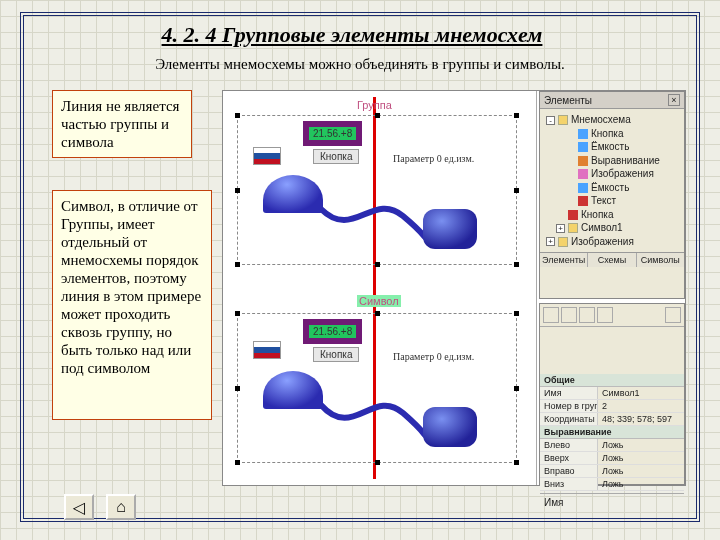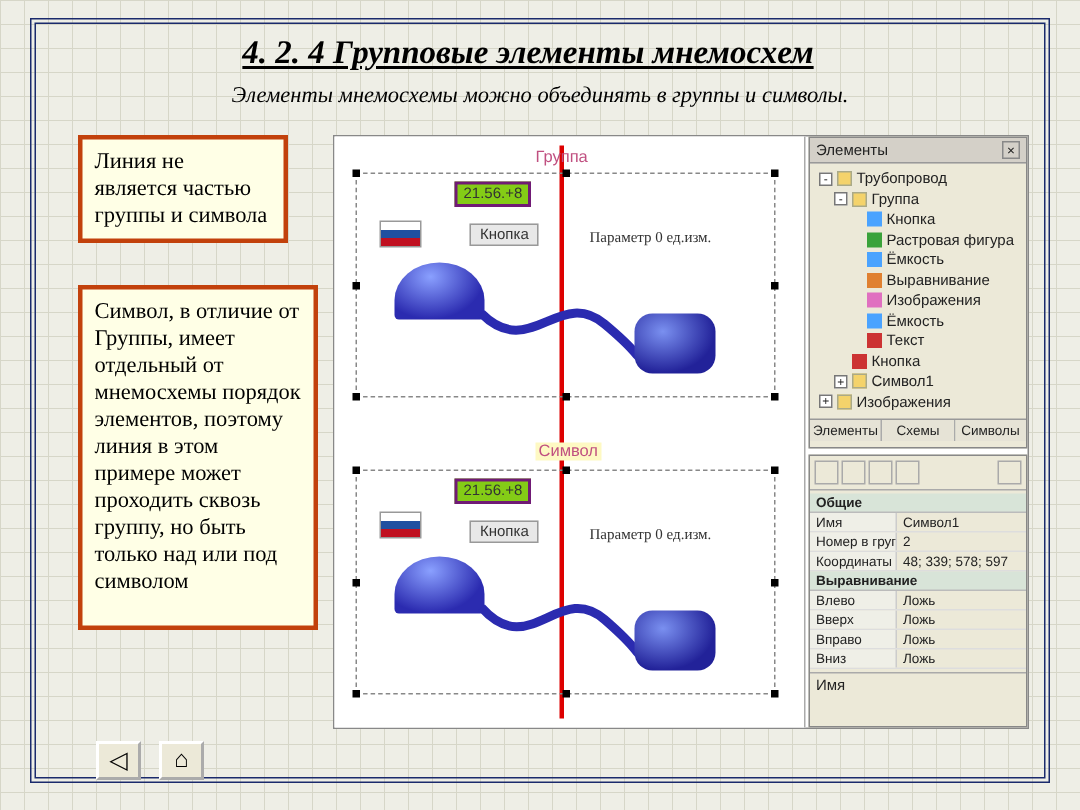--- a/index.html
+++ b/index.html
@@ -27,26 +27,26 @@
     position: absolute; left: 0; top: 22px; width: 704px;
     text-align: center;
     font-weight: bold; font-style: italic;
     font-size: 22px;
     text-decoration: underline;
     color: #000;
   }
   .subtitle {
     position: absolute; left: 0; top: 56px; width: 720px;
     text-align: center;
-    font-size: 15px; color: #000; font-style: italic;
+    font-size: 15px; color: #000;
   }
   .note {
     position: absolute;
     background: #ffffe6;
-    border: 3px solid #c2410c;
+    border: 1px solid #c2410c;
     font-size: 15px; line-height: 1.2;
     padding: 6px 8px;
     color: #000;
   }
   .note1 { left: 52px; top: 90px; width: 140px; }
   .note2 { left: 52px; top: 190px; width: 160px; height: 230px; }
 
   
   .shot {
     position: absolute; left: 222px; top: 90px; width: 464px; height: 396px;
@@ -60,24 +60,24 @@
     border-right: 1px solid #aaa;
   }
   .red-line {
     position: absolute; left: 150px; top: 6px; width: 3px; height: 382px;
     background: #d00;
   }
   .grp-label {
     position: absolute; left: 134px; top: 8px; font-size: 11px; color: #c05080; font-family: Arial, sans-serif;
   }
   .sym-label {
-    position: absolute; left: 134px; top: 204px; font-size: 11px; color: #c05080; font-family: Arial, sans-serif; background:#fef9c3; padding:0 2px;
+    position: absolute; left: 134px; top: 204px; font-size: 11px; color: #c05080; font-family: Arial, sans-serif; background:#86efac; padding:0 2px;
   }
   .valbox {
-    position: absolute; background:#84cc16; border:2px solid #701a75; font-size:10px;
+    position: absolute; background:#22c55e; border:6px solid #701a75; font-size:10px;
     font-family: Arial,sans-serif; padding:1px 4px; color:#333;
   }
   .val1 { left: 80px; top: 30px; }
   .val2 { left: 80px; top: 228px; }
   .param {
     position: absolute; font-size: 10px; font-family: Liberation Serif, serif; color:#333;
   }
   .param1 { left: 170px; top: 62px; }
   .param2 { left: 170px; top: 260px; }
   .btn-label {
@@ -137,21 +137,21 @@
   .ic-blue { background:#4aa3ff; }
   .ic-green { background:#3aa23a; }
   .ic-red { background:#cc3333; }
   .ic-orange { background:#e08030; }
   .ic-pink { background:#e070c0; }
   .tabs { display:flex; border-top:1px solid #999; }
   .tab { flex:1; text-align:center; padding:2px 0; border-right:1px solid #aaa; background:#e6e3d6; font-size:9px; }
   .tab:last-child { border-right:none; }
   .toolbar-row { display:flex; gap:2px; padding:3px; border-bottom:1px solid #aaa; }
   .tbtn { width:16px; height:16px; background:#ece9d8; border:1px solid #aaa; }
-  .props { padding: 2px 0; }
+  .props { padding: 2px 0; margin-top: 45px; }
   .prow { display:flex; border-bottom:1px solid #ddd; }
   .pk { width: 58px; padding:1px 4px; background:#efefe7; border-right:1px solid #ccc; white-space:nowrap; overflow:hidden; font-size:9px;}
   .pv { flex:1; padding:1px 4px; white-space:nowrap; overflow:hidden; font-size:9px;}
   .section-hdr { background:#d8e4d8; padding:1px 4px; font-weight:bold; font-size:9px; border-bottom:1px solid #bbb;}
   .btabs { display:flex; border-top:1px solid #999; }
 
   
   .nav { position:absolute; left: 64px; top: 494px; display:flex; gap:12px; }
   .navbtn { width:30px; height:26px; background:#ece9d8; border:2px outset #fff; display:flex; align-items:center; justify-content:center; }
 </style>
@@ -215,24 +215,22 @@
     </svg>
     <div class="tank tank2"></div>
   </div>
 
   <div class="rpanel" style="left:316px; top:0; width:146px; height:208px;">
     <div class="titlebar">
       <span>Элементы</span>
       <span class="closebox">×</span>
     </div>
     <div class="tree" id="tree">
-        <div class="tree-item ind0"><span class="sq">-</span><span class="ic ic-folder"></span><span>Трубопровод</span></div>
-        <div class="tree-item ind1"><span class="sq">-</span><span class="ic ic-folder"></span><span>Группа</span></div>
+        <div class="tree-item ind0"><span class="sq">-</span><span class="ic ic-folder"></span><span>Мнемосхема</span></div>
         <div class="tree-item ind2"><span class="sq" style="visibility:hidden"></span><span class="ic ic-blue"></span><span>Кнопка</span></div>
-        <div class="tree-item ind2"><span class="sq" style="visibility:hidden"></span><span class="ic ic-green"></span><span>Растровая фигура</span></div>
         <div class="tree-item ind2"><span class="sq" style="visibility:hidden"></span><span class="ic ic-blue"></span><span>Ёмкость</span></div>
         <div class="tree-item ind2"><span class="sq" style="visibility:hidden"></span><span class="ic ic-orange"></span><span>Выравнивание</span></div>
         <div class="tree-item ind2"><span class="sq" style="visibility:hidden"></span><span class="ic ic-pink"></span><span>Изображения</span></div>
         <div class="tree-item ind2"><span class="sq" style="visibility:hidden"></span><span class="ic ic-blue"></span><span>Ёмкость</span></div>
         <div class="tree-item ind2"><span class="sq" style="visibility:hidden"></span><span class="ic ic-red"></span><span>Текст</span></div>
         <div class="tree-item ind1"><span class="sq" style="visibility:hidden"></span><span class="ic ic-red"></span><span>Кнопка</span></div>
         <div class="tree-item ind1"><span class="sq">+</span><span class="ic ic-folder"></span><span>Символ1</span></div>
         <div class="tree-item ind0"><span class="sq">+</span><span class="ic ic-folder"></span><span>Изображения</span></div>
       </div>
     <div class="tabs">

